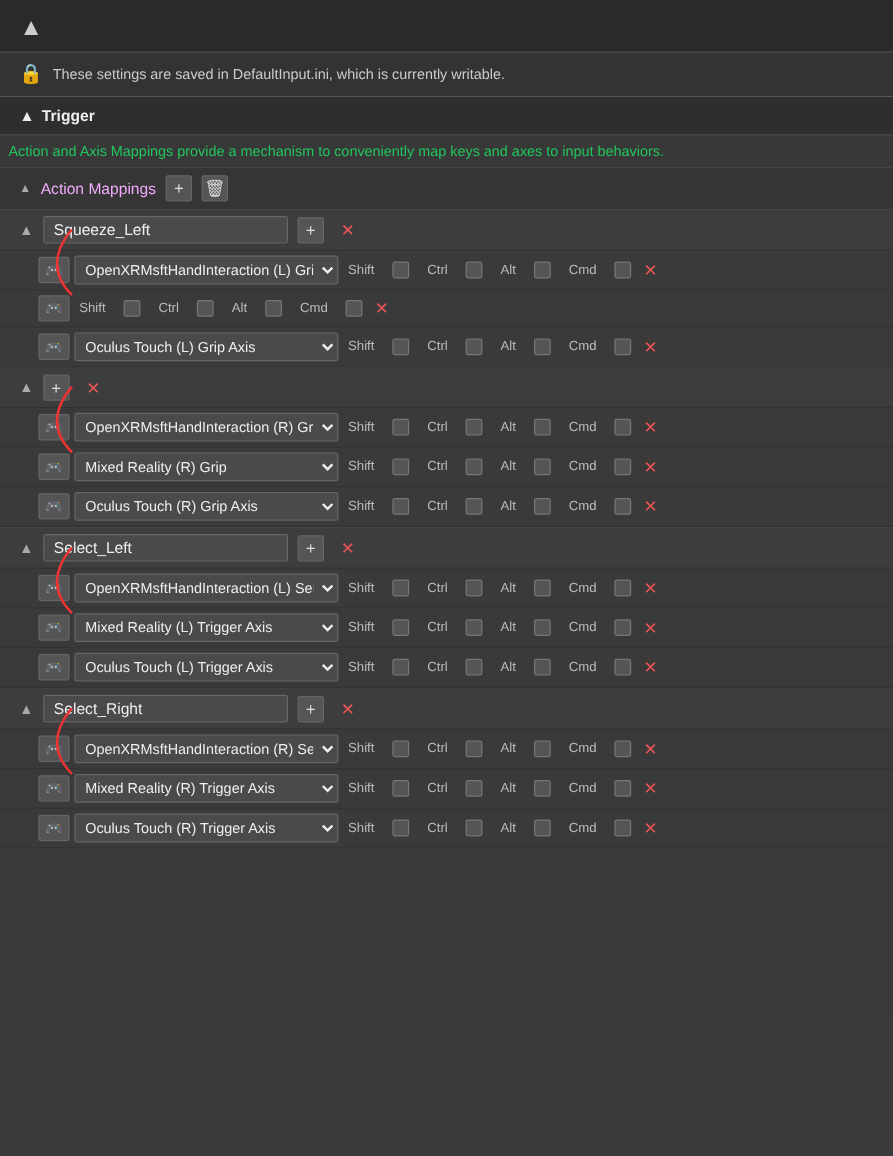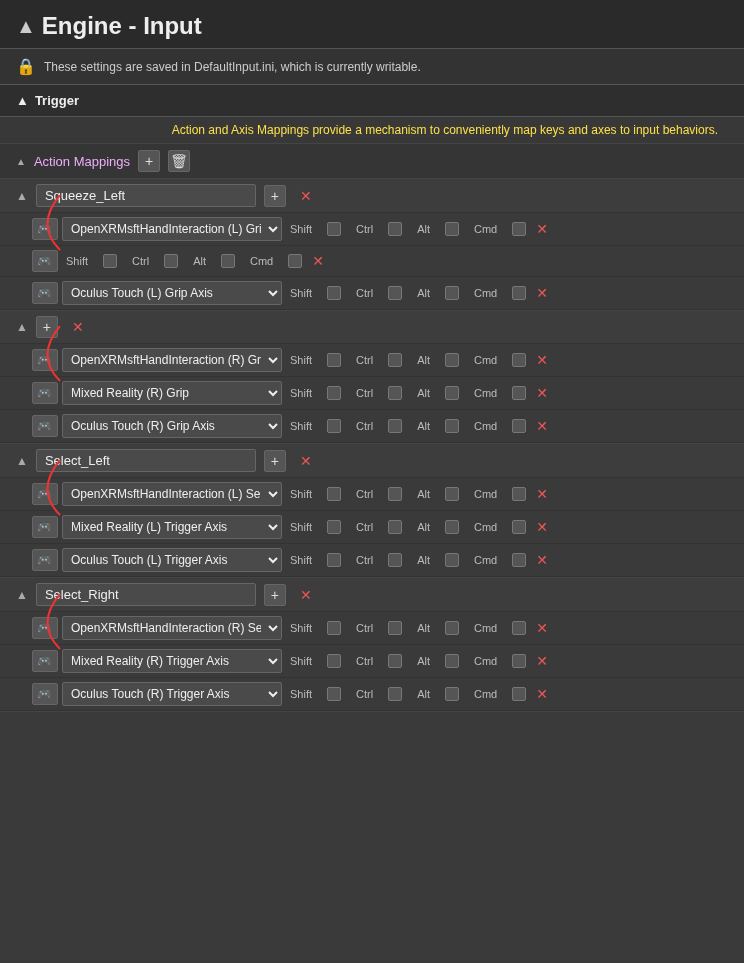--- a/index.html
+++ b/index.html
@@ -52,26 +52,25 @@
       background: #2e2e2e;
       padding: 8px 16px;
       border-bottom: 1px solid #555;
       font-weight: bold;
       color: #eee;
       display: flex;
       align-items: center;
       gap: 6px;
     }
     .section-desc {
-      padding: 6px 26px;
-      color: #fde047;
+      padding: 6px 7px;
+      color: #22c55e;
       font-size: 12px;
       background: #383838;
       border-bottom: 1px solid #444;
-      text-align: right;
     }
     .mappings-header {
       background: #353535;
       padding: 6px 16px;
       display: flex;
       align-items: center;
       gap: 8px;
       border-bottom: 1px solid #444;
     }
     .mappings-header-label {
@@ -105,21 +104,21 @@
     .group-arrow {
       color: #aaa;
       font-size: 12px;
     }
     .group-name-input {
       background: #4a4a4a;
       border: 1px solid #666;
       color: #eee;
       padding: 3px 8px;
       font-size: 13px;
-      width: 220px;
+      width: 204px;
       border-radius: 2px;
     }
     .binding-row {
       background: #3a3a3a;
       padding: 4px 8px 4px 32px;
       display: flex;
       align-items: center;
       gap: 4px;
       border-bottom: 1px solid #333;
       position: relative;
@@ -178,21 +177,20 @@
     }
   </style>
 </head>
 <body>
 
 <div>
 
   <div class="page-header">
     <div class="page-title">
       <span class="arrow">▲</span>
-      <span>Engine - Input</span>
     </div>
   </div>
 
   <div class="settings-notice">
     <span class="lock-icon">🔒</span>
     <span>These settings are saved in DefaultInput.ini, which is currently writable.</span>
   </div>
 
   <div class="section-header">
     <span>▲</span>

